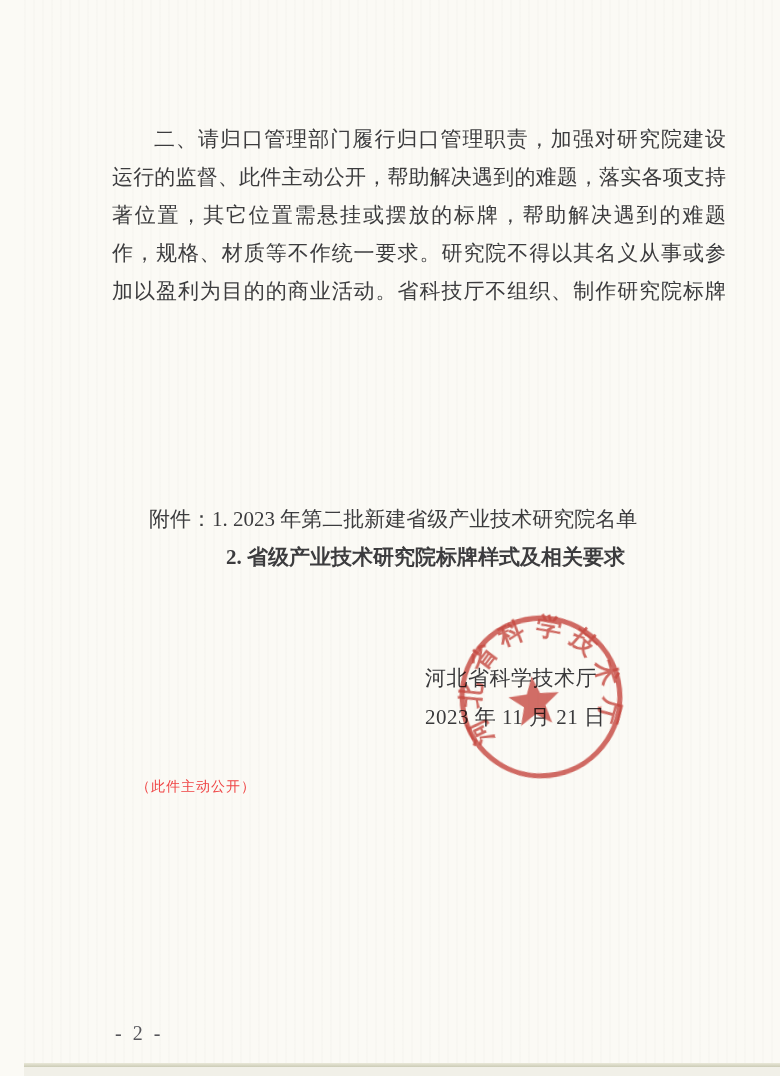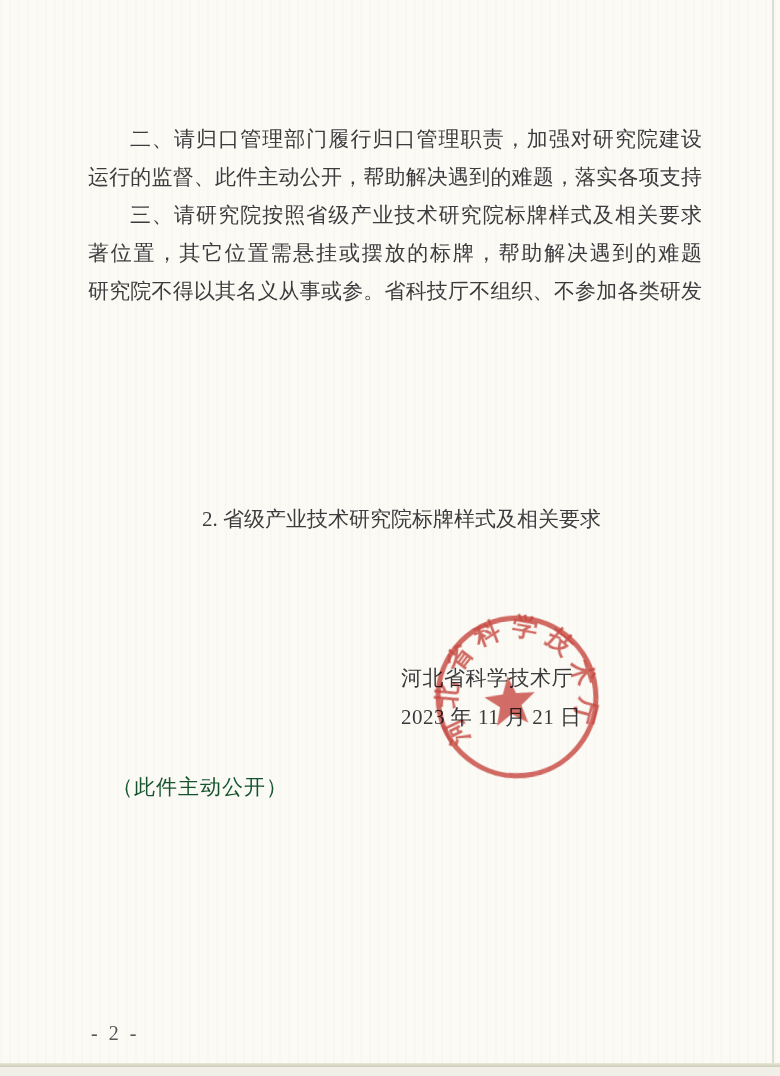--- a/index.html
+++ b/index.html
@@ -10,55 +10,55 @@
     background: #fbfaf5;
     font-family: "Liberation Serif", "DejaVu Serif", serif;
   }
   
   .scan-texture {
     position: absolute; inset: 0;
     background: repeating-linear-gradient(90deg,
       rgba(120,120,110,0.025) 0 2px, transparent 2px 9px);
     pointer-events: none;
   }
-  .page { position: absolute; inset: 0; color: #3c3c3e; }
+  .page { position: absolute; inset: 0; color: #3c3c3e; margin-left: 24px; }
 
   .body-text {
     position: absolute; left: 88px; top: 120px; width: 614px;
     font-size: 21px; line-height: 38px; color: #3c3c3e;
   }
   .line { white-space: nowrap; }
   .fill { white-space: normal; text-align: justify; text-align-last: justify; }
   .ind  { text-indent: 42px; }
 
   .attachments {
     position: absolute; left: 125px; top: 500px;
     font-size: 21px; line-height: 38px; color: #3c3c3e;
   }
-  .att2 { padding-left: 77px; }
+  .att2 { padding-left: 77px; font-weight: bold; }
 
   .signature {
     position: absolute; left: 401px; top: 659px;
     font-size: 21px; line-height: 39px; color: #39393b;
     letter-spacing: 0.5px;
   }
 
   .seal {
     position: absolute; left: 433px; top: 613px;
     width: 168px; height: 168px;
     mix-blend-mode: multiply;
     transform: rotate(-6deg);
     opacity: 0.9;
     filter: blur(0.3px);
   }
   .seal svg { width: 100%; height: 100%; }
 
   .disclosure-note {
     position: absolute; left: 112px; top: 770px;
-    font-size: 21px; line-height: 34px; color: #14532d;
+    font-size: 14px; line-height: 34px; color: #ef4444;
     letter-spacing: 1px;
   }
 
   .page-number {
     position: absolute; left: 91px; top: 1022px;
     font-size: 20px; color: #55555a; letter-spacing: 3px;
   }
 
   .right-edge-line {
     position: absolute; top: 0; left: 772px; width: 2px; height: 1066px;
@@ -76,26 +76,27 @@
 </head>
 <body>
 
 <div class="page">
 
   <div class="scan-texture"></div>
 
   <div class="body-text">
     <div class="line fill ind">二、请归口管理部门履行归口管理职责，加强对研究院建设</div>
     <div class="line fill">运行的监督、此件主动公开，帮助解决遇到的难题，落实各项支持</div>
-    <div class="line fill ind">三、请研究院按照省级产业技术研究院标牌样式及相关要求</div>
     <div class="line fill">著位置，其它位置需悬挂或摆放的标牌，帮助解决遇到的难题</div>
-    <div class="line fill">研究院不得以其名义从事或参。省科技厅不组织、不参加各类研发</div>
+    <div class="line fill">作，规格、材质等不作统一要求。研究院不得以其名义从事或参</div>
+    <div class="line fill">加以盈利为目的的商业活动。省科技厅不组织、制作研究院标牌</div>
   </div>
 
   <div class="attachments">
+    <div class="line">附件：1. 2023 年第二批新建省级产业技术研究院名单</div>
     <div class="line att2">2. 省级产业技术研究院标牌样式及相关要求</div>
   </div>
 
   <div class="signature">
     <div>河北省科学技术厅</div>
     <div>2023 年 11 月 21 日</div>
   </div>
 
   <div class="seal">
     <svg viewBox="0 0 164 164" xmlns="http://www.w3.org/2000/svg">

